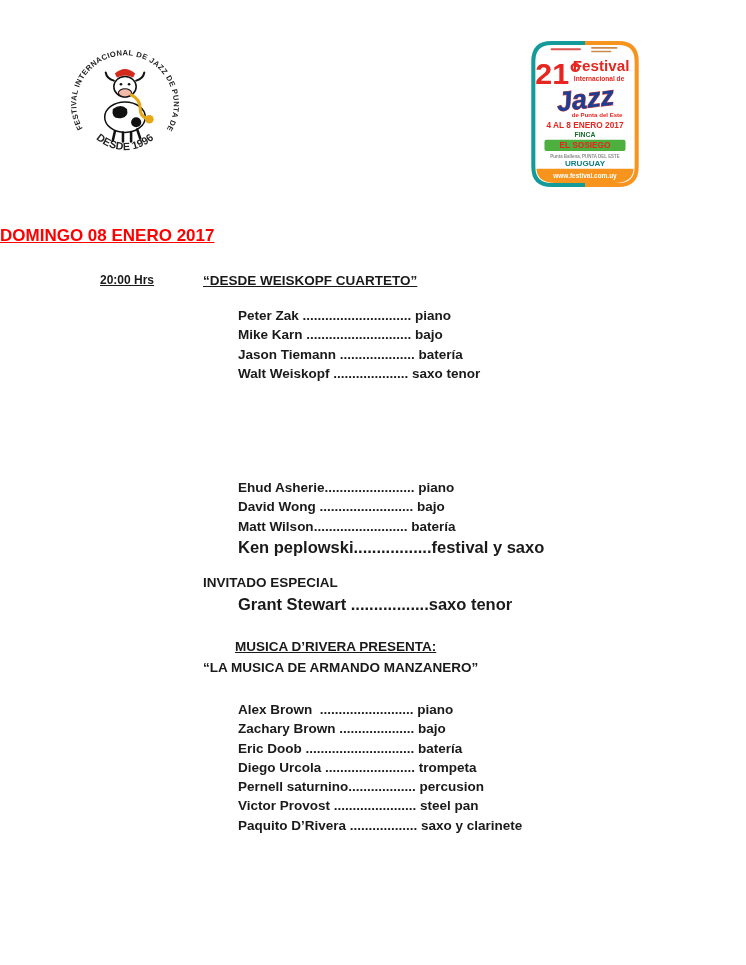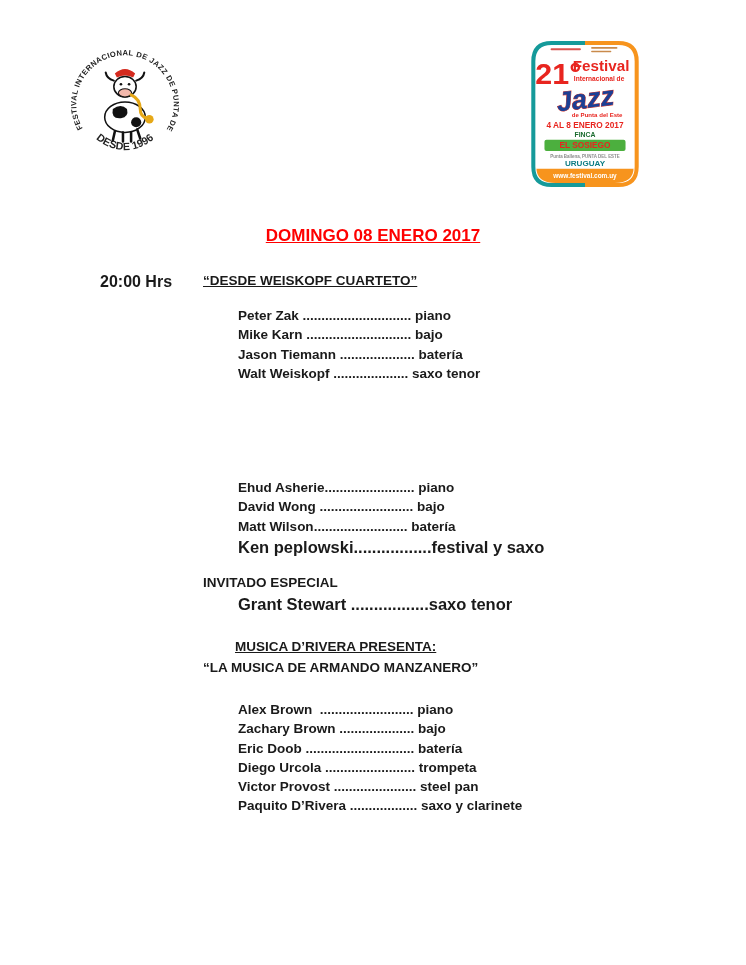--- a/index.html
+++ b/index.html
@@ -12,28 +12,28 @@
     color:#1a1a1a;
     overflow:hidden;
   }
   svg text { font-family:"Liberation Sans", sans-serif; }
 
   .logo-left  { position:absolute; left:62px;  top:38px; }
   .logo-right { position:absolute; left:528px; top:38px; }
 
   .doc-title {
     position:absolute; top:226px; left:0; right:0;
-    margin:0; text-align:center;
+    margin:0; text-align:left;
     font-size:17px; color:#fe0000;
     text-decoration:underline;
   }
 
   .h-time {
     position:absolute; left:100px; top:273px;
-    font-size:16px; 
+    font-size:12px; text-decoration:underline;
   }
   .sec-title { font-size:13.5px; text-decoration:underline; white-space:pre; }
   .h-sec1 { position:absolute; left:203px; top:273px; }
   .h-sec2 { position:absolute; left:207px; top:437px; }
   .h-sec3a { position:absolute; left:235px; top:639px; }
   .h-sec3b { position:absolute; left:203px; top:660px; font-size:13.5px; white-space:pre; }
 
   .plist { position:absolute; left:203px; }
   .plist1 { top:306px; }
   .plist2 { top:478px; }
@@ -128,17 +128,18 @@
   </div>
 
   <span class="sec-title h-sec3a">MUSICA D’RIVERA PRESENTA:</span>
   <span class="h-sec3b">“LA MUSICA DE ARMANDO MANZANERO”</span>
 
   <div class="plist plist3">
     <div class="prow"><span>Alex Brown</span><span>  .........................</span><span> piano</span></div>
     <div class="prow"><span>Zachary Brown</span><span> ....................</span><span> bajo</span></div>
     <div class="prow"><span>Eric Doob</span><span> .............................</span><span> batería</span></div>
     <div class="prow"><span>Diego Urcola</span><span> ........................</span><span> trompeta</span></div>
+    <div class="prow"><span>Pernell saturnino</span><span>..................</span><span> percusion</span></div>
     <div class="prow"><span>Victor Provost</span><span> ......................</span><span> steel pan</span></div>
     <div class="prow"><span>Paquito D’Rivera</span><span> ..................</span><span> saxo y clarinete</span></div>
   </div>
 
 </div>
 
 </body></html>

